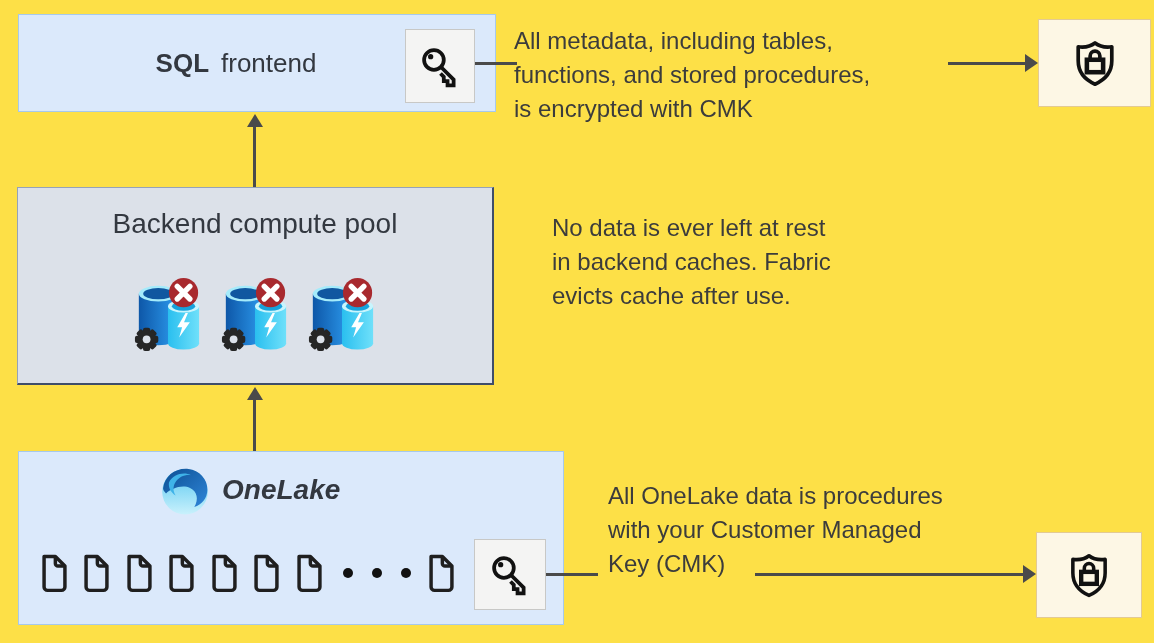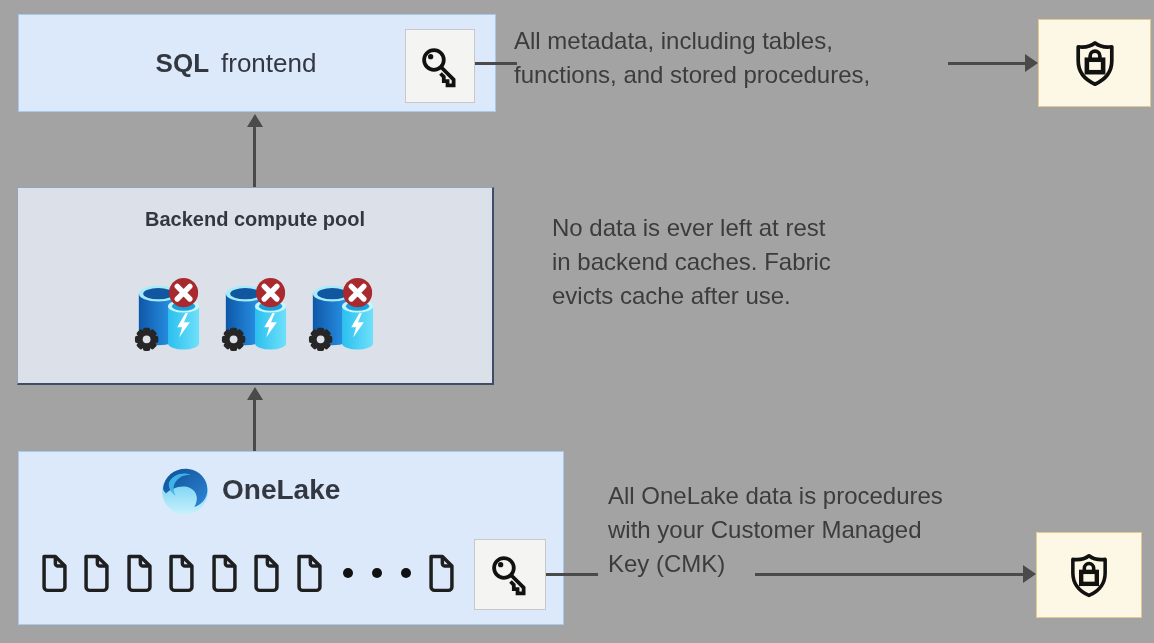--- a/index.html
+++ b/index.html
@@ -1,44 +1,44 @@
 <!DOCTYPE html>
 <html><head>
 <meta charset="utf-8">
 <style>
   * { margin:0; padding:0; box-sizing:border-box; }
   body { background:#ffffff; font-family:"Liberation Sans", sans-serif; }
-  .stage { position:relative; width:1154px; height:643px; background:#a3a3a3; overflow:hidden; }
+  .stage { position:relative; width:1154px; height:643px; background:#fde047; overflow:hidden; }
   .abs { position:absolute; }
 
   
   .box-blue { background:#dbe9fb; border:1.5px solid #a6c9ec; }
   .box-gray { background:#dce1e9; border:1px solid #95a2b8; border-right:2px solid #3f4d69; border-bottom:2px solid #3f4d69; }
   .box-shield { background:#fdf7e5; border:1px solid #e3ca93; display:flex; align-items:center; justify-content:center; }
   .box-key { background:#f4f4f3; border:1px solid #c8c8c6; display:flex; align-items:center; justify-content:center; }
 
   
   .sql-label-wrap { width:100%; height:100%; display:flex; align-items:center; justify-content:center; padding-right:42px; font-size:26px; color:#333840; }
   .lbl-bold { font-weight:700; }
   .lbl-reg { font-weight:400; margin-left:12px; }
-  .pool-label { text-align:center; margin-top:20px; font-size:20px; font-weight:700; color:#333840; }
+  .pool-label { text-align:center; margin-top:20px; font-size:28px; font-weight:400; color:#333840; }
   .onelake-title { font-size:28px; font-weight:700; color:#333840; line-height:54px; margin-left:10px; }
 
   
   .note { color:#3c3c3c; font-size:24px; line-height:34px; }
   .note div { white-space:nowrap; }
 
   
   .hline { background:#4a4a4a; height:3px; }
   .vline { background:#4a4a4a; width:3px; }
   .head-right { width:0; height:0; border-top:9px solid transparent; border-bottom:9px solid transparent; border-left:13px solid #4a4a4a; }
   .head-up { width:0; height:0; border-left:8px solid transparent; border-right:8px solid transparent; border-bottom:13px solid #4a4a4a; }
 
   .icons-row { position:absolute; left:0; top:88px; width:100%; display:flex; justify-content:center; gap:17px; }
-  .onelake-header { display:flex; align-items:flex-start; }
+  .onelake-header { display:flex; align-items:flex-start;font-style:italic; }
   .dot { position:absolute; width:10px; height:10px; border-radius:50%; background:#111; }
   svg.doc { position:absolute; width:33px; height:44px; }
 </style>
 </head>
 <body>
 
 <svg width="0" height="0" style="position:absolute" aria-hidden="true">
   <defs>
     <linearGradient id="g-cyl-big" x1="0" y1="0" x2="1" y2="0">
       <stop offset="0" stop-color="#0e57a8"></stop>
@@ -121,20 +121,21 @@
     <svg width="45" height="45">
         <use href="#ic-key"></use>
       </svg>
   </div>
 
   <div class="abs hline" style="left:475px; top:62px; width:42px;"></div>
 
   <div class="abs note" style="left:514px; top:24px;">
     <div>All metadata, including tables,</div>
     <div>functions, and stored procedures,</div>
+    <div>is encrypted with CMK</div>
   </div>
 
   <div class="abs hline" style="left:948px; top:62px; width:77px;"></div>
   <div class="abs head-right" style="left:1025px; top:54px;"></div>
 
   <div class="abs box-shield" style="left:1038px; top:19px; width:113px; height:88px;">
     <svg width="52" height="52">
         <use href="#ic-shield"></use>
       </svg>
   </div>

